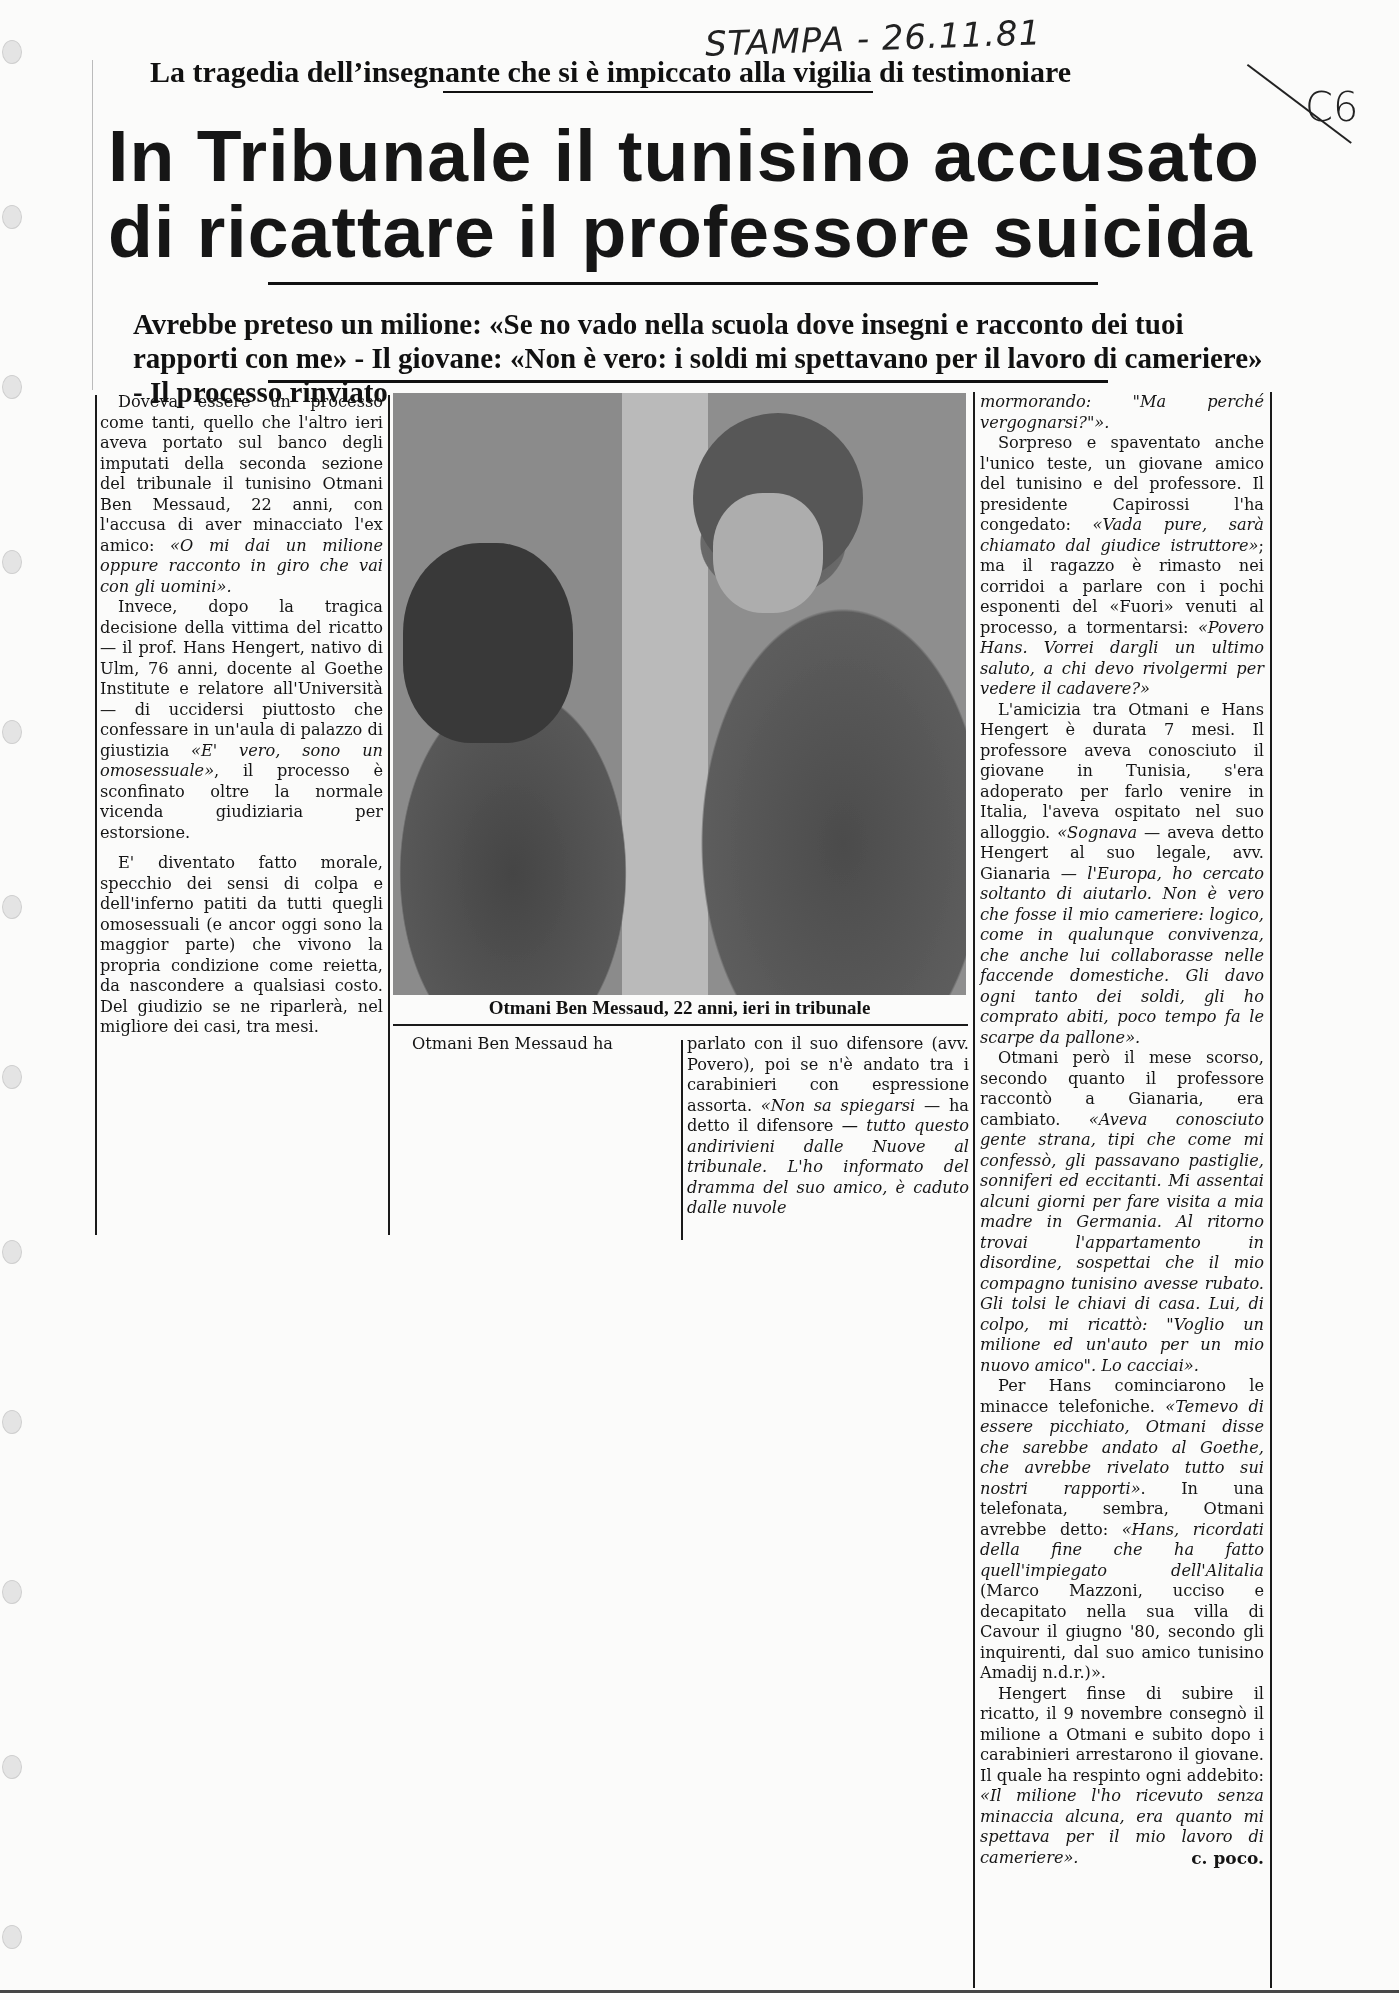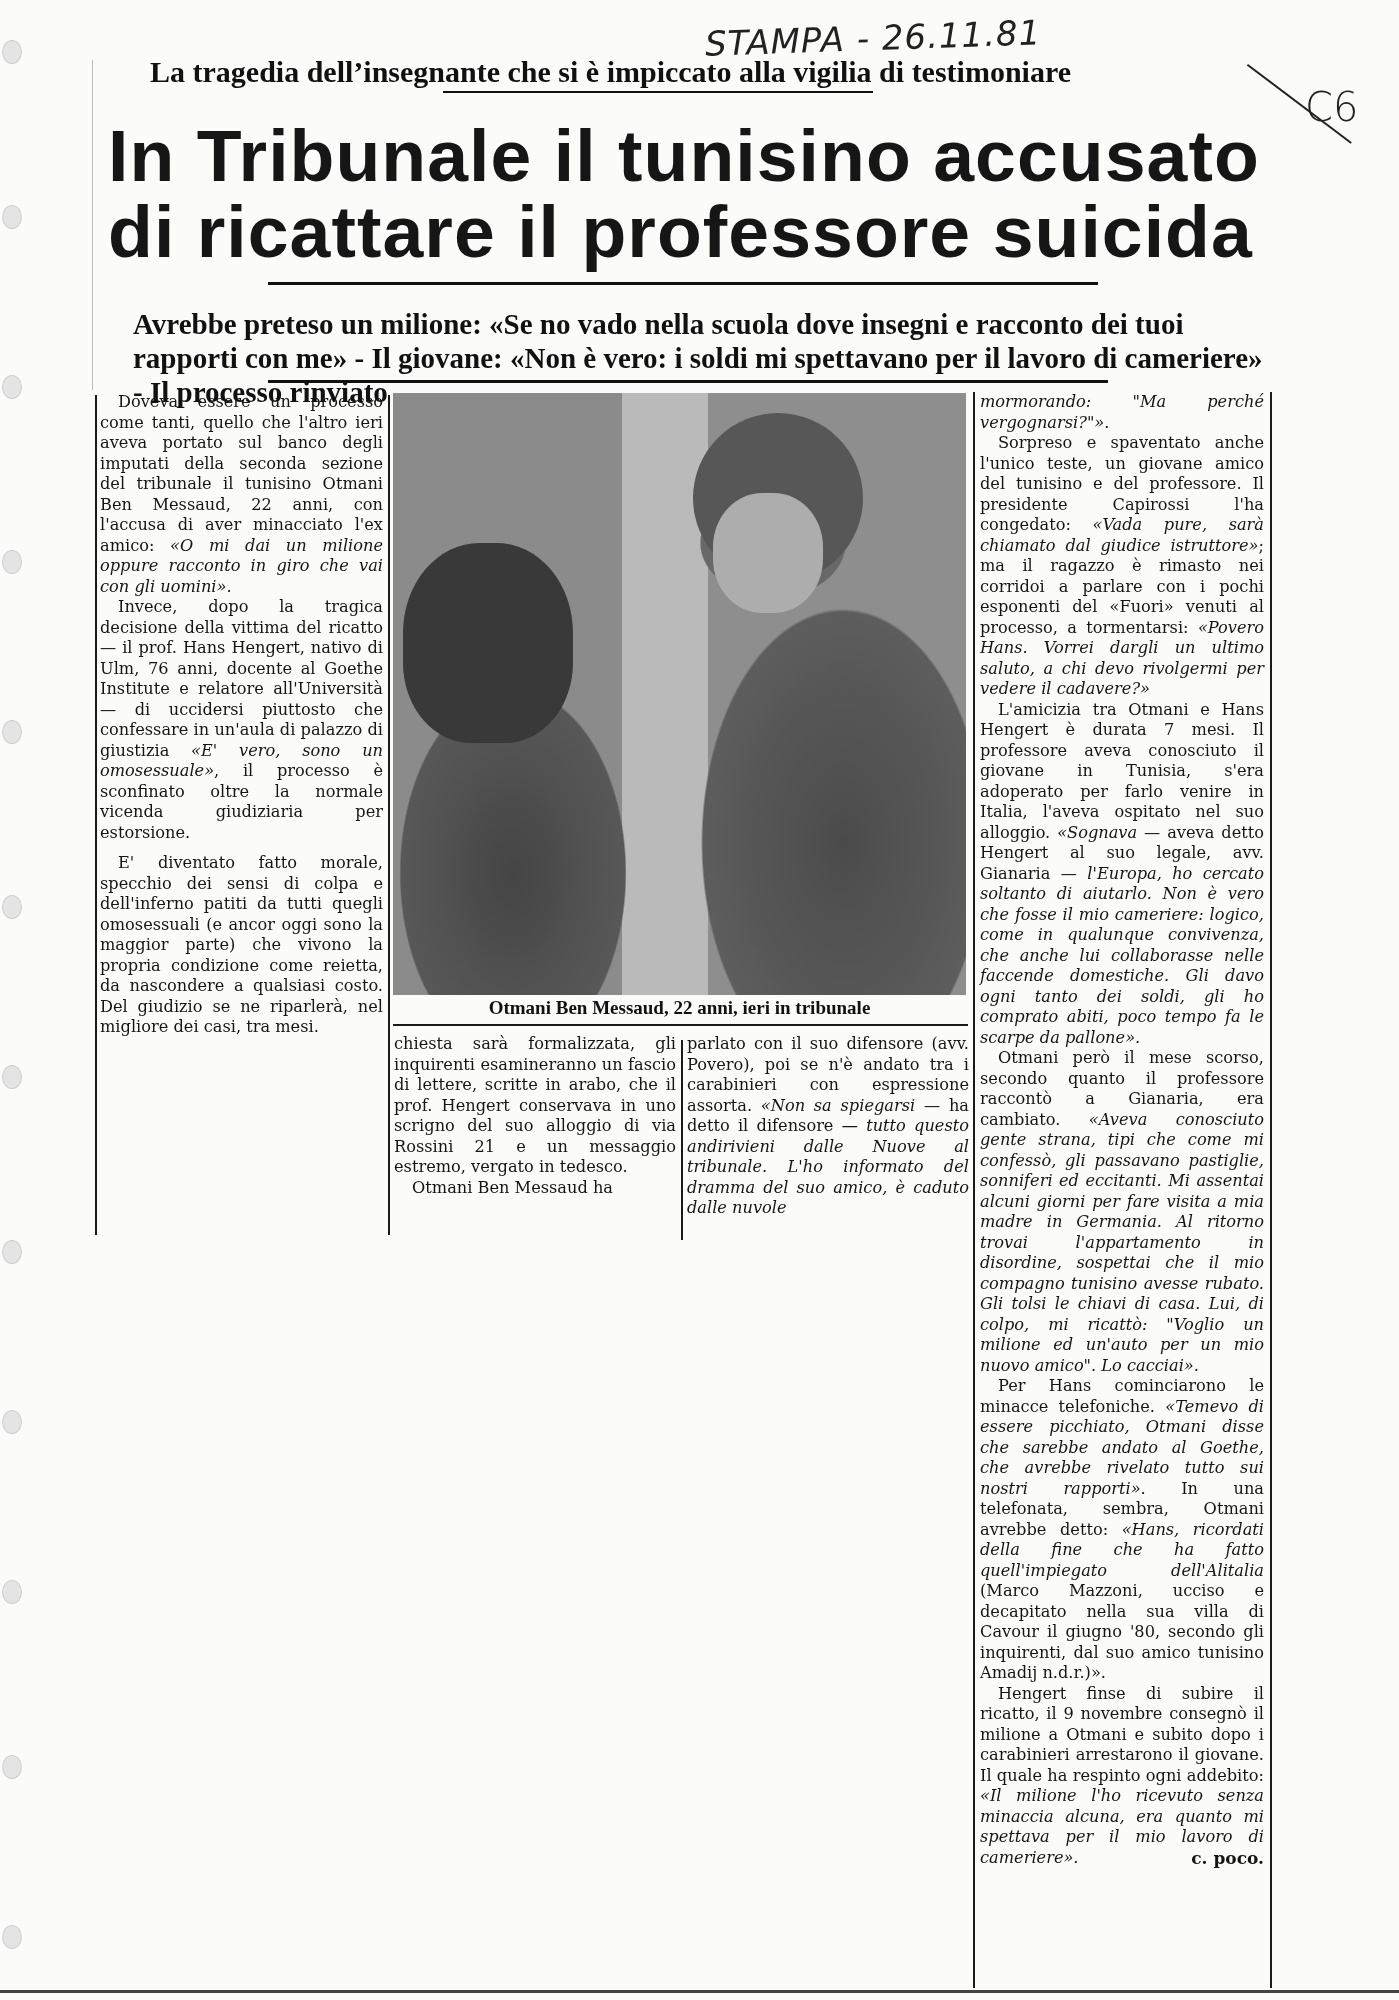--- a/index.html
+++ b/index.html
@@ -94,21 +94,20 @@
 <div class="photo">
   <div class="bg"></div>
   <div class="left-head"></div>
   <div class="right-head"></div>
   <div class="face"></div>
 </div>
 <div class="caption">Otmani Ben Messaud, 22 anni, ieri in tribunale</div>
 <div class="hrule" style="left:393px; top:1024px; width:575px;"></div>
 
 <div class="col" style="left:394px; top:1034px; width:282px;">
-  <p class="cont">chiesta sarà formalizzata, gli inquirenti esamineranno un fascio di lettere, scritte in arabo, che il prof. Hengert conservava in uno scrigno del suo alloggio di via Rossini 21 e un messaggio estremo, vergato in tedesco.</p>
   <p>Otmani Ben Messaud ha</p>
 </div>
 <div class="vrule" style="left:681px; top:1040px; height:200px;"></div>
 
 <div class="col" style="left:687px; top:1034px; width:282px;">
   <p class="cont"><span>parlato con il suo difensore (avv. Povero), poi se n'è andato tra i carabinieri con espressione assorta. </span><i>«Non sa spiegarsi</i><span> — ha detto il difensore </span><i>— tutto questo andirivieni dalle Nuove al tribunale. L'ho informato del dramma del suo amico, è caduto dalle nuvole</i></p>
 </div>
 <div class="vrule" style="left:973px; top:392px; height:1596px;"></div>
 
 <div class="col" style="left:980px; top:392px; width:284px;">

